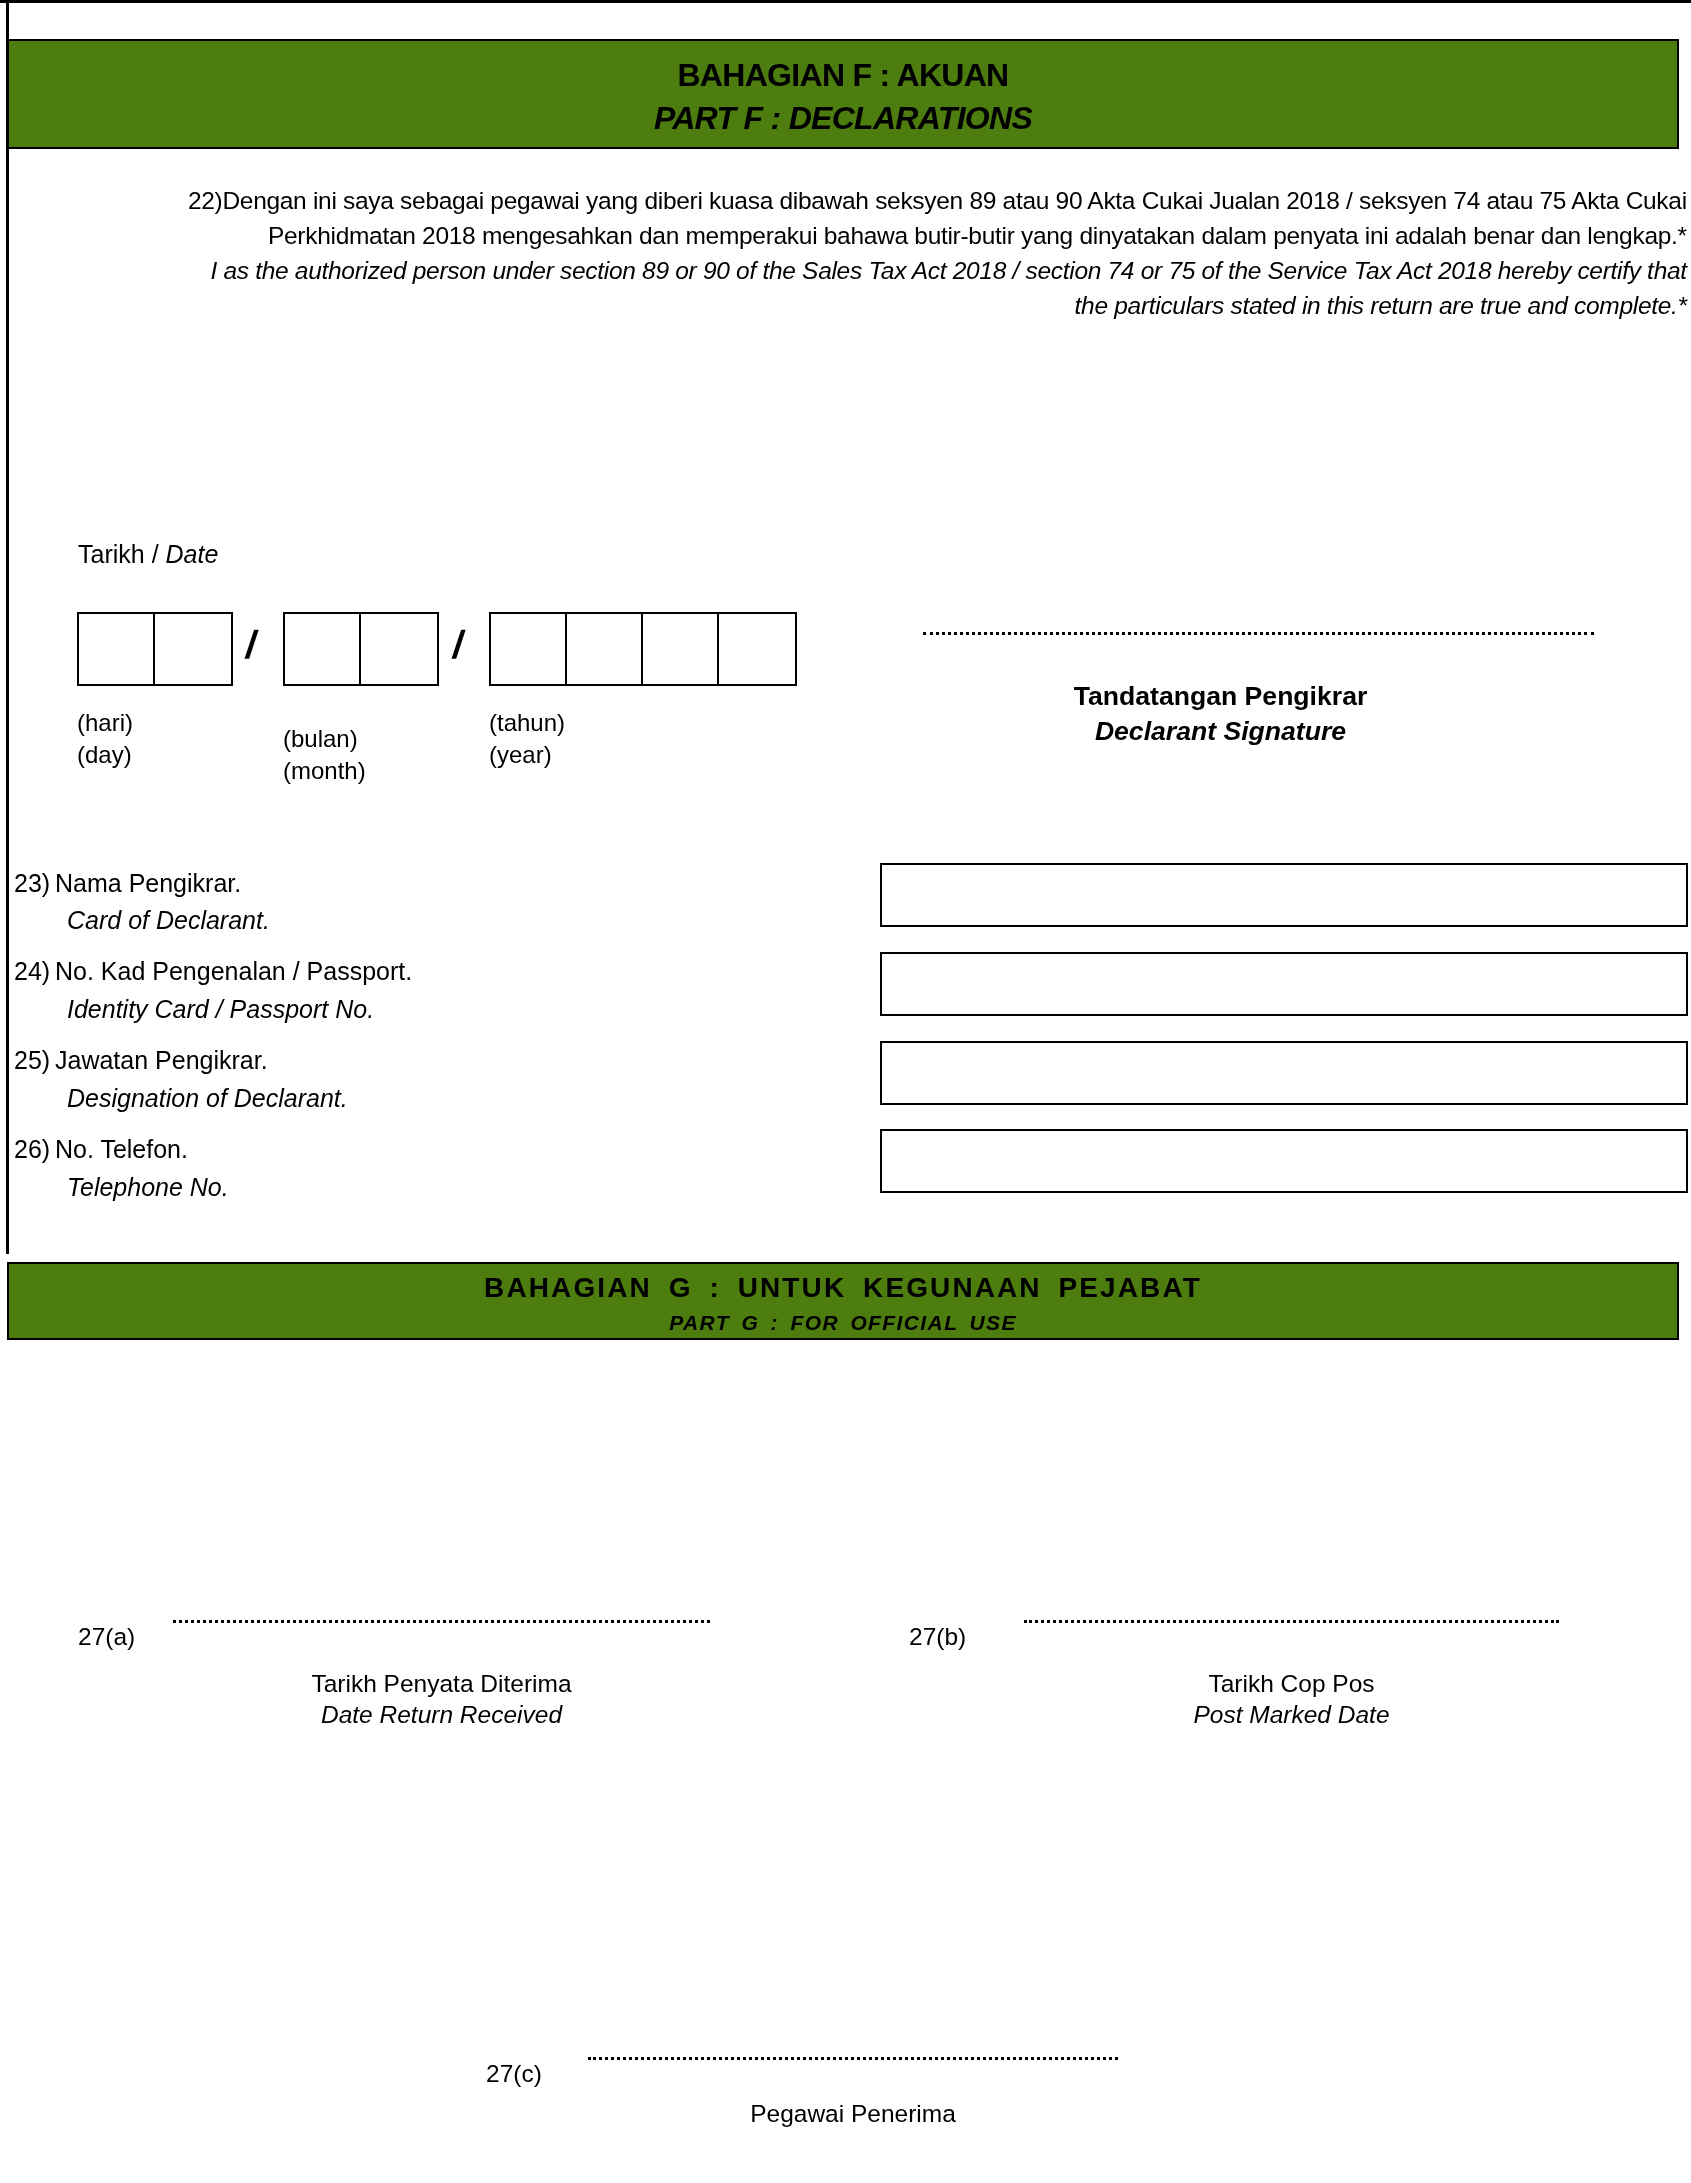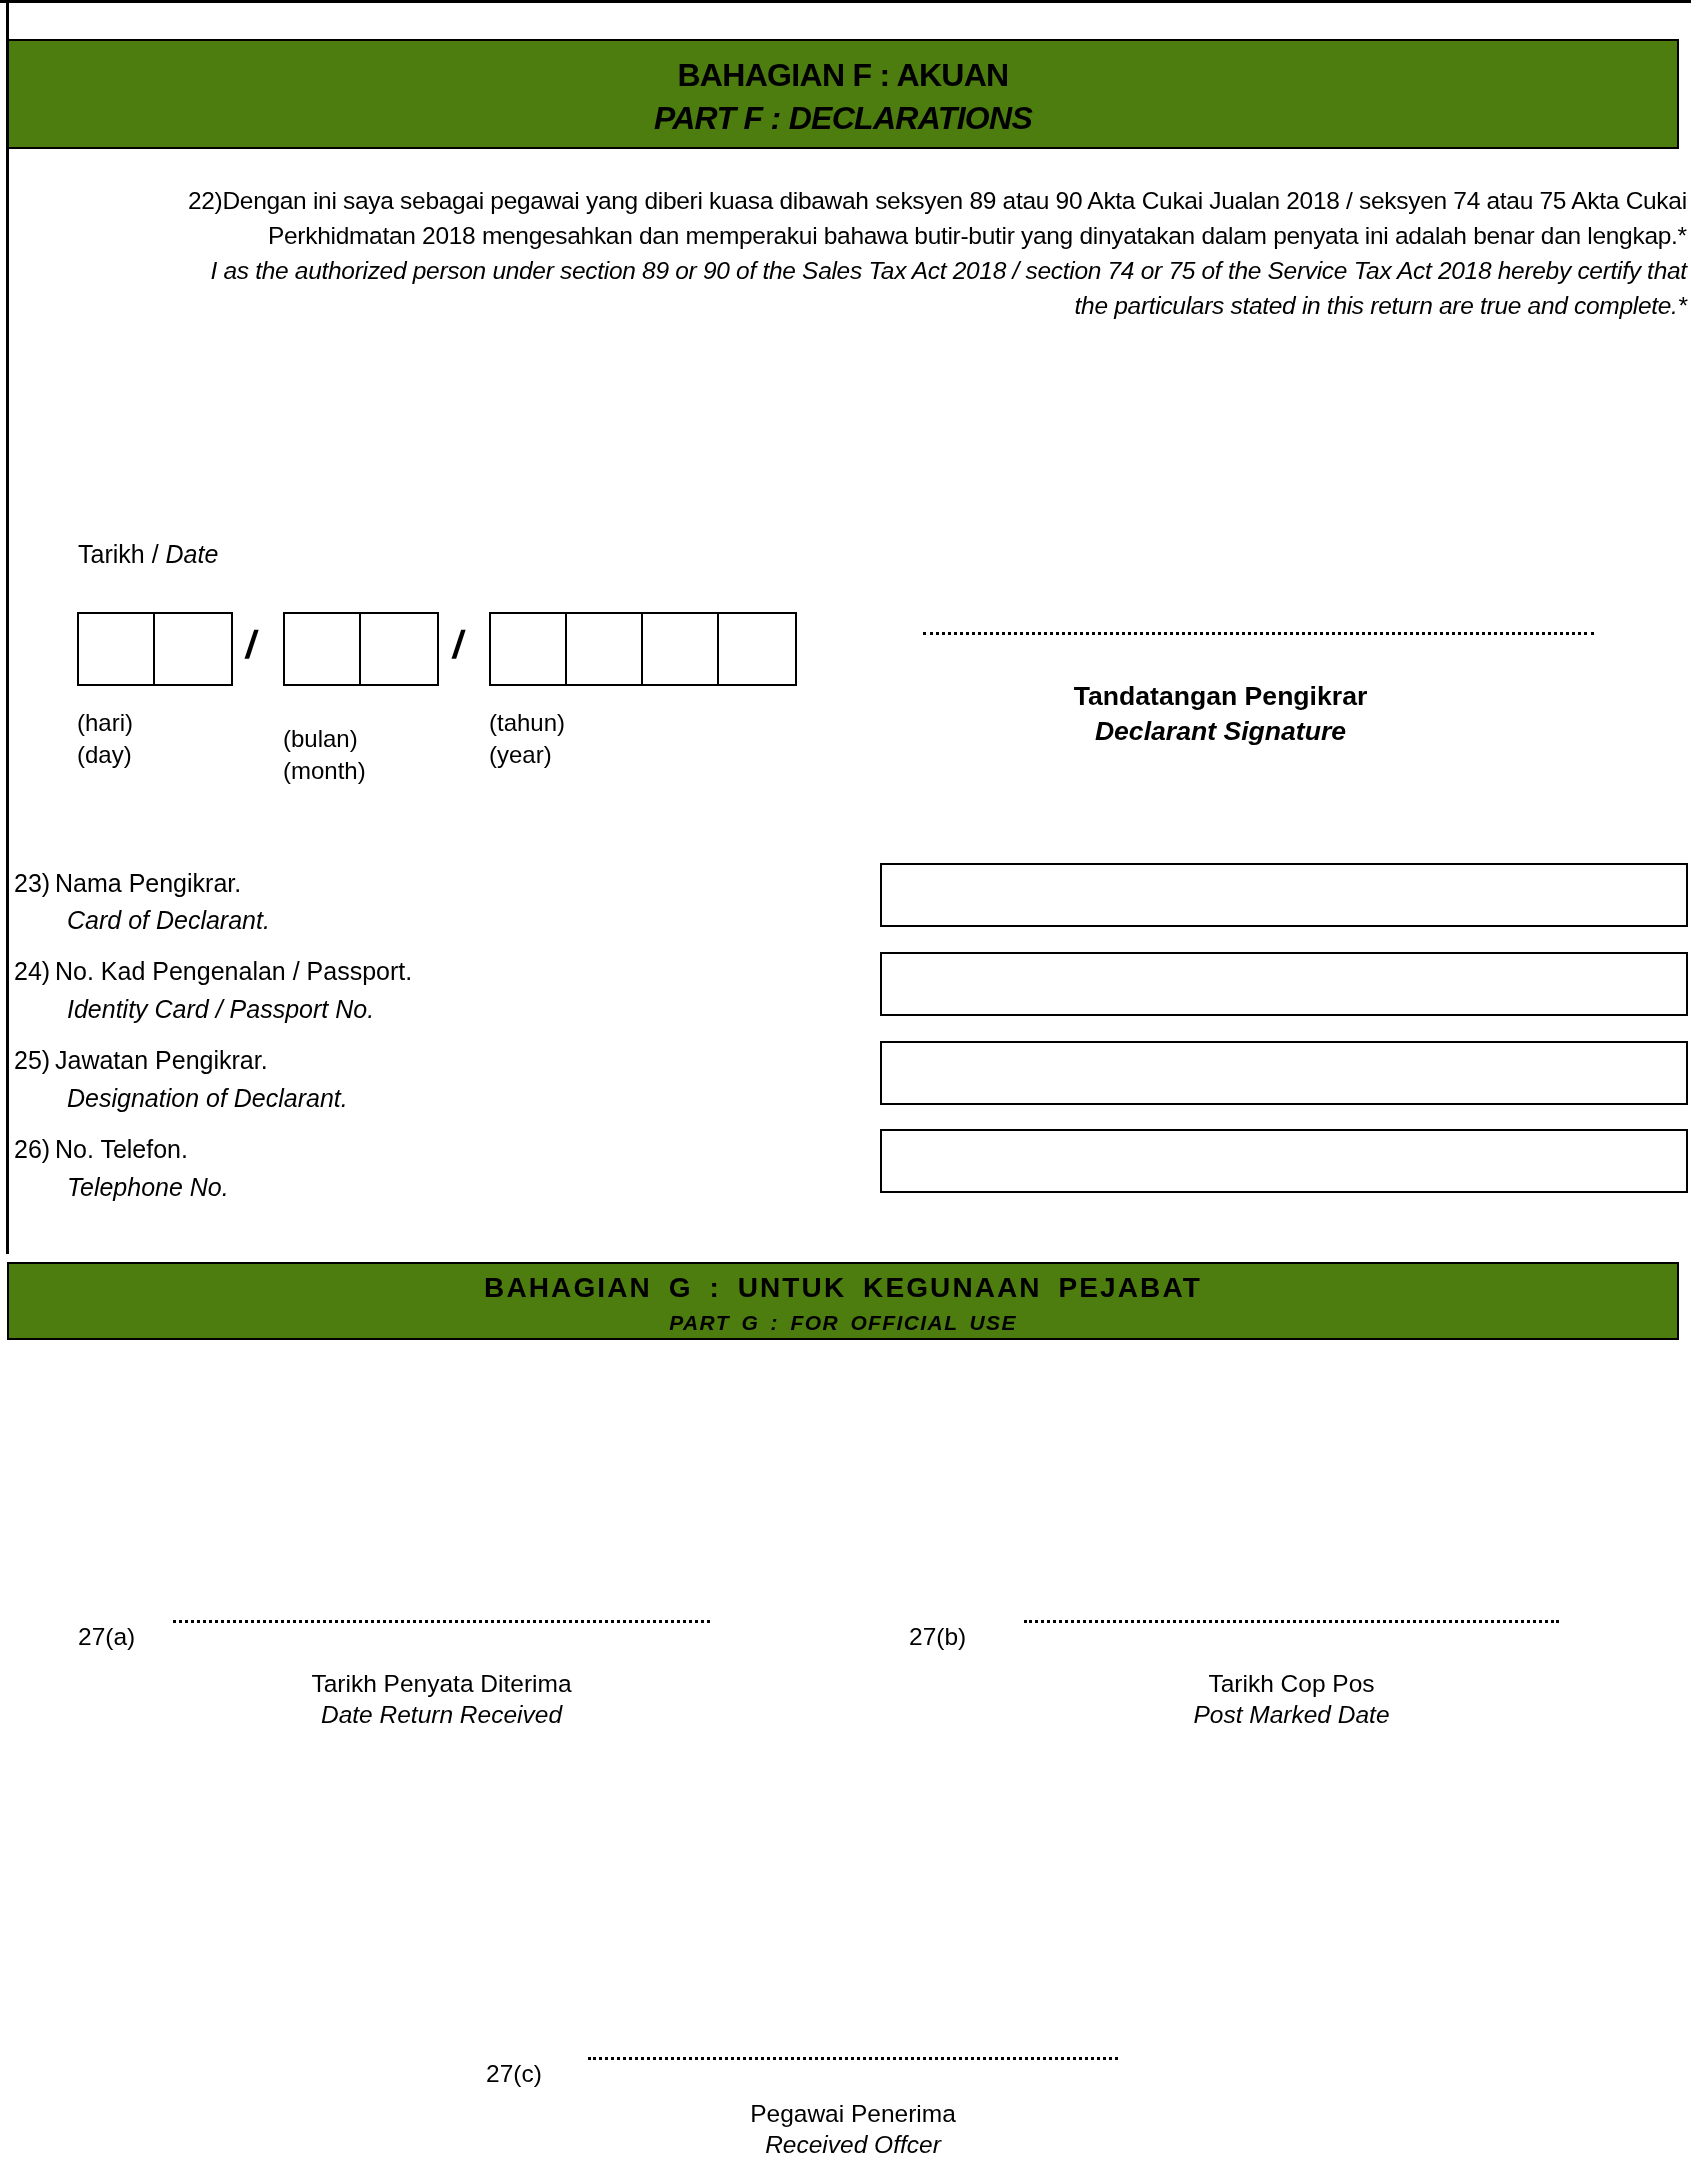--- a/index.html
+++ b/index.html
@@ -152,17 +152,16 @@
   <div class="abs dotline" style="left:1024px;top:1620px;width:535px;"></div>
   <div class="abs g-label" style="left:1024px;top:1668px;width:535px;">
     <div>Tarikh Cop Pos</div>
     <div class="italic">Post Marked Date</div>
   </div>
 
   <div class="abs g-num" style="left:486px;top:2060px;">27(c)</div>
   <div class="abs dotline" style="left:588px;top:2057px;width:530px;"></div>
   <div class="abs g-label" style="left:588px;top:2098px;width:530px;">
     <div>Pegawai Penerima</div>
-    <div class="italic">Received Offcer</div>
   </div>
 
 </div>
 
 
 </body></html>

